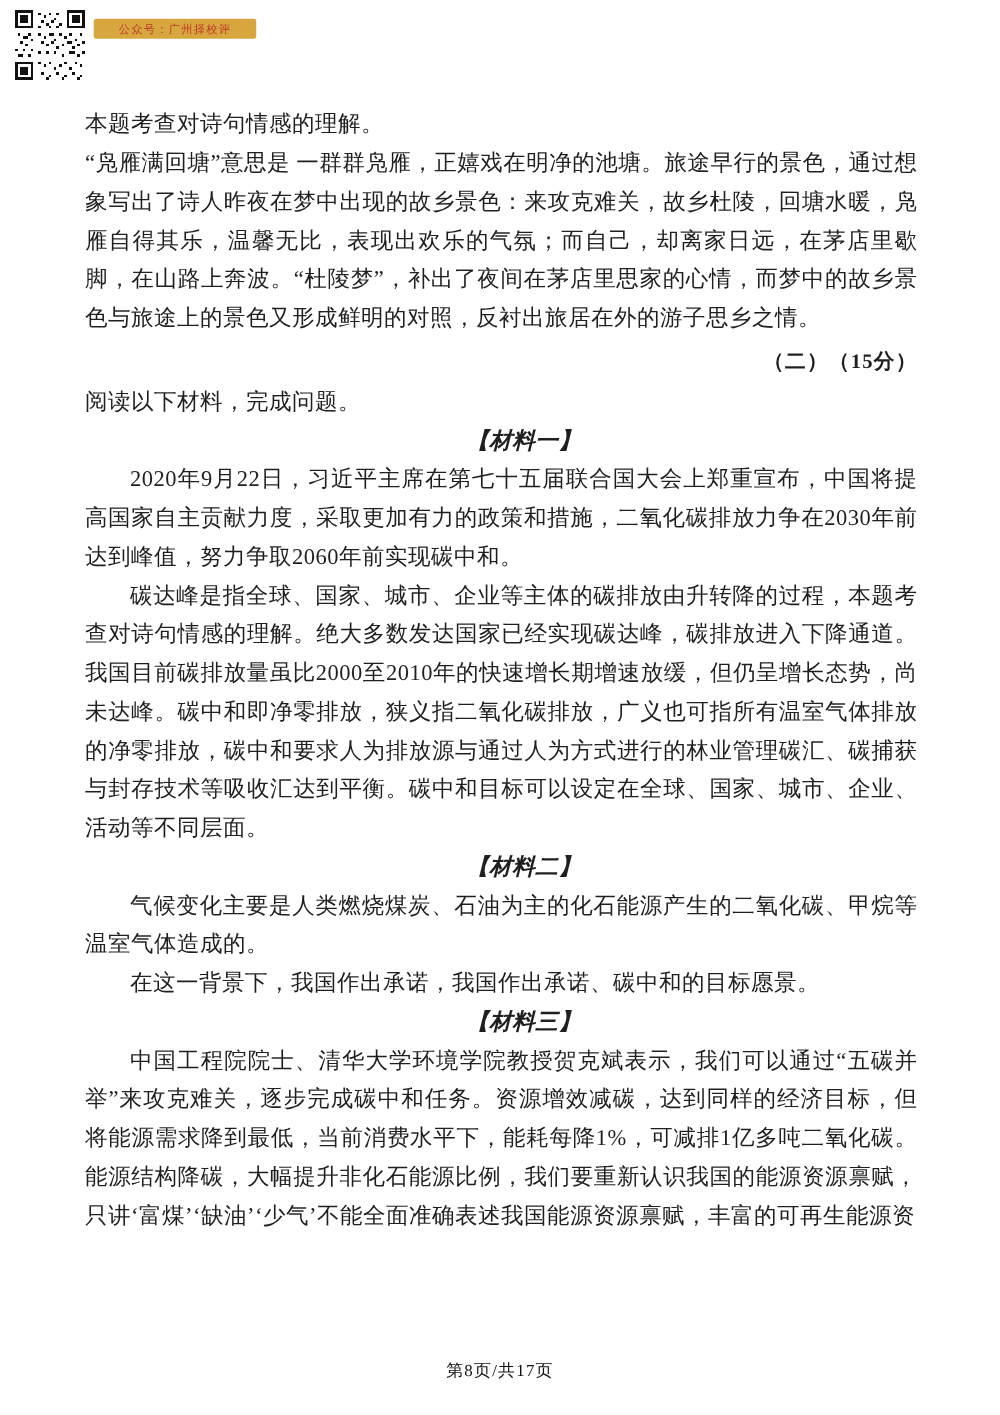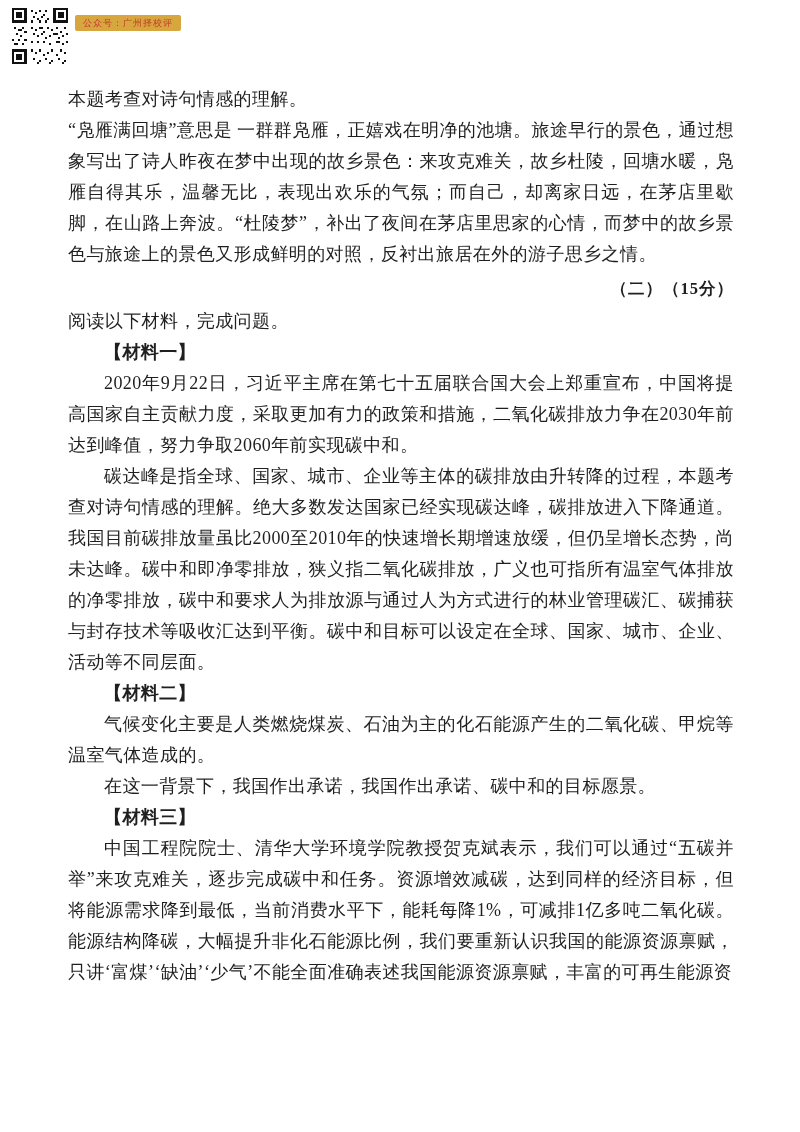--- a/index.html
+++ b/index.html
@@ -17,21 +17,21 @@
     position:absolute; top:8px; left:12px;
     display:flex; align-items:flex-start; gap:7px;
   }
   .qr { width:56px; height:56px; display:block; }
   .qr-label {
     margin-top:7px;
     background:#d8a63e;
     color:#bf3a2a;
     font-family:"Liberation Sans", sans-serif;
     font-size:9px; line-height:12px;
-    padding:2px 8px;
+    padding:2px 20px;
     border-radius:2px;
     letter-spacing:1px;
     white-space:nowrap;
   }
   
   .content {
     position:absolute; top:84px; left:68px; width:666px;
   }
   .para {
     font-size:18px;
@@ -44,21 +44,22 @@
   .para.heading {
     font-weight:bold;
     font-size:16.5px;
     letter-spacing:1px;
     padding:3px 0 2px 0;
     text-align:right;
   }
   .para.label {
     font-weight:bold;
     text-indent:2em;
-    text-align:left;
+    text-align:center;
+    font-style:italic;
   }
   .footer {
     position:absolute; bottom:26px; left:0; width:100%;
     text-align:center;
     font-size:13.5px;
     letter-spacing:1px;
     color:#111;
   }
 </style>
 </head>
@@ -164,14 +165,15 @@
       <p class="para label indent">【材料一】</p>
       <p class="para body indent">2020年9月22日，习近平主席在第七十五届联合国大会上郑重宣布，中国将提高国家自主贡献力度，采取更加有力的政策和措施，二氧化碳排放力争在2030年前达到峰值，努力争取2060年前实现碳中和。</p>
       <p class="para body indent">碳达峰是指全球、国家、城市、企业等主体的碳排放由升转降的过程，本题考查对诗句情感的理解。绝大多数发达国家已经实现碳达峰，碳排放进入下降通道。我国目前碳排放量虽比2000至2010年的快速增长期增速放缓，但仍呈增长态势，尚未达峰。碳中和即净零排放，狭义指二氧化碳排放，广义也可指所有温室气体排放的净零排放，碳中和要求人为排放源与通过人为方式进行的林业管理碳汇、碳捕获与封存技术等吸收汇达到平衡。碳中和目标可以设定在全球、国家、城市、企业、活动等不同层面。</p>
       <p class="para label indent">【材料二】</p>
       <p class="para body indent">气候变化主要是人类燃烧煤炭、石油为主的化石能源产生的二氧化碳、甲烷等温室气体造成的。</p>
       <p class="para body indent">在这一背景下，我国作出承诺，我国作出承诺、碳中和的目标愿景。</p>
       <p class="para label indent">【材料三】</p>
       <p class="para body indent">中国工程院院士、清华大学环境学院教授贺克斌表示，我们可以通过“五碳并举”来攻克难关，逐步完成碳中和任务。资源增效减碳，达到同样的经济目标，但将能源需求降到最低，当前消费水平下，能耗每降1%，可减排1亿多吨二氧化碳。能源结构降碳，大幅提升非化石能源比例，我们要重新认识我国的能源资源禀赋，只讲‘富煤’‘缺油’‘少气’不能全面准确表述我国能源资源禀赋，丰富的可再生能源资</p>
     </div>
 
+  <div class="footer">第8页/共17页</div>
 
 </div>
 
 </body></html>

